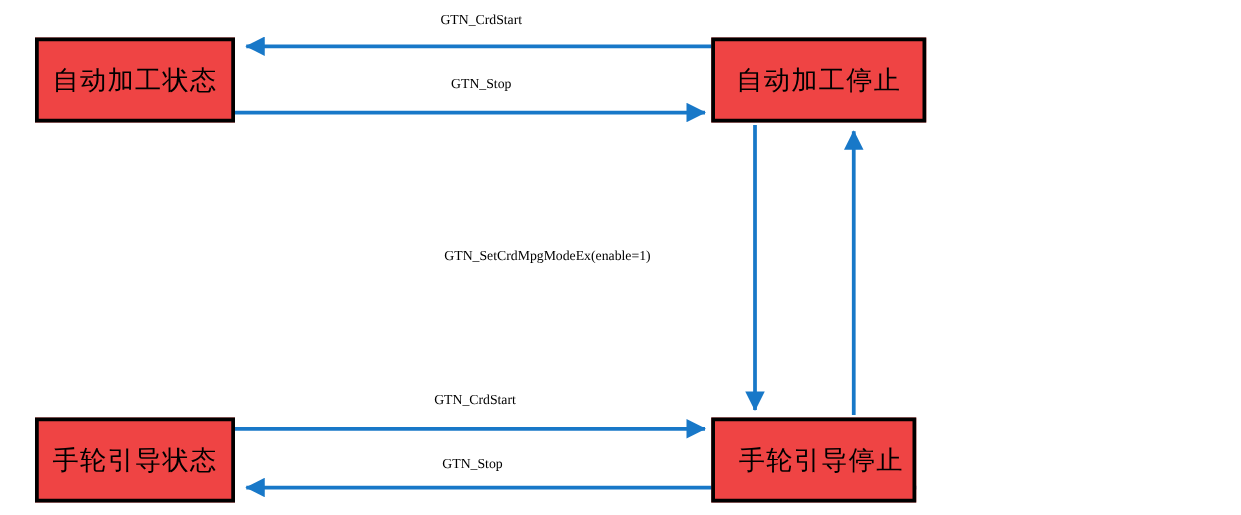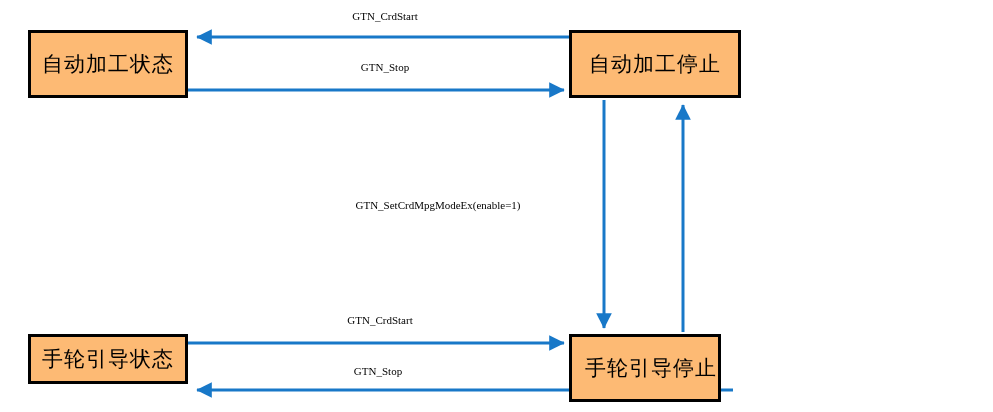--- a/index.html
+++ b/index.html
@@ -12,21 +12,21 @@
     width: 993px;
     height: 412px;
     background: #ffffff;
     overflow: hidden;
     font-family: "Liberation Serif", serif;
   }
   .state-box {
     position: absolute;
     box-sizing: border-box;
     border: 3px solid #000000;
-    background: #fdba74;
+    background: #ef4444;
     display: flex;
     align-items: center;
     justify-content: center;
     z-index: 3;
   }
   .state-box .box-label {
     font-family: "DejaVu Sans", sans-serif;
     font-size: 21px;
     line-height: 1;
     color: #000000;
@@ -92,25 +92,25 @@
   </svg>
 
   <div class="state-box" style="left:28px; top:30px; width:160px; height:68px;">
     <span class="box-label">自动加工状态</span>
   </div>
 
   <div class="state-box" style="left:569px; top:30px; width:172px; height:68px;">
     <span class="box-label">自动加工停止</span>
   </div>
 
-  <div class="state-box" style="left:28px; top:334px; width:160px; height:50px;">
+  <div class="state-box" style="left:28px; top:334px; width:160px; height:68px;">
     <span class="box-label">手轮引导状态</span>
   </div>
 
-  <div class="state-box" style="left:569px; top:334px; width:152px; height:68px;padding-left:12px;">
+  <div class="state-box" style="left:569px; top:334px; width:164px; height:68px;padding-left:12px;">
     <span class="box-label">手轮引导停止</span>
   </div>
 
   <div class="edge-label centered" style="left:385px; top:10px;">GTN_CrdStart</div>
 
   <div class="edge-label centered" style="left:385px; top:61px;">GTN_Stop</div>
 
   <div class="edge-label centered" style="left:438px; top:199px;">GTN_SetCrdMpgModeEx(enable=1)</div>
 
 

